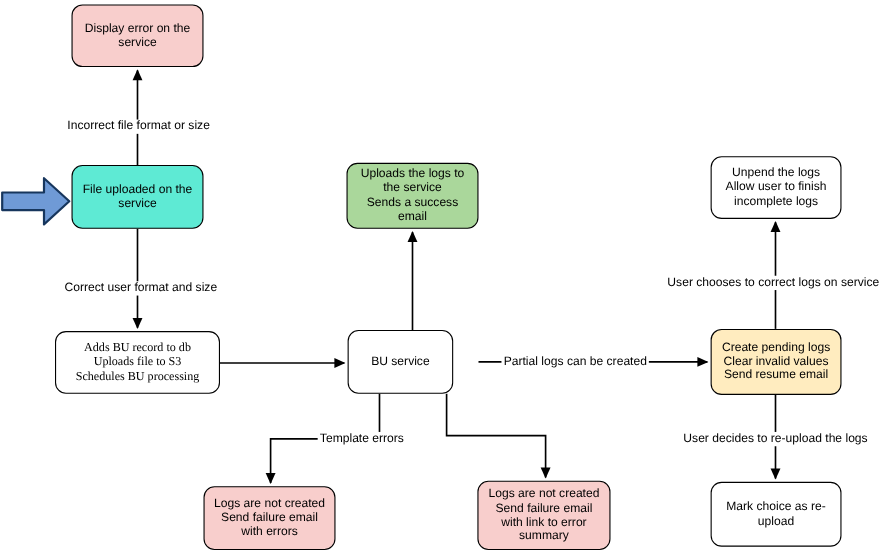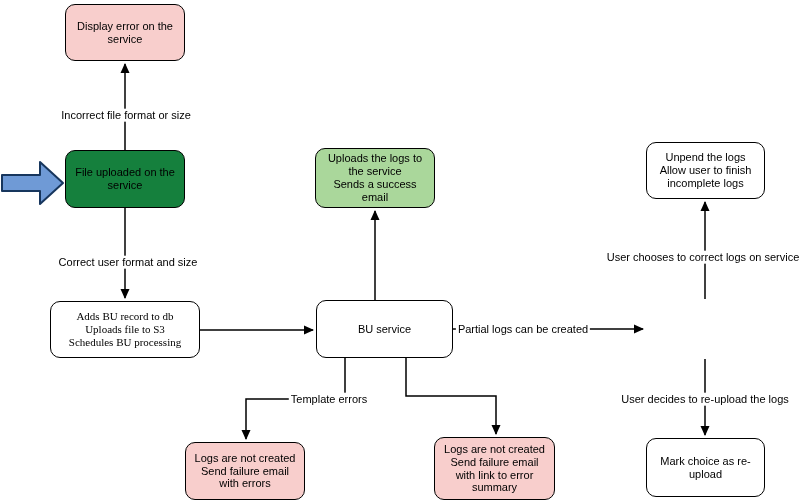--- a/index.html
+++ b/index.html
@@ -18,21 +18,21 @@
   .elabel{
     position:absolute;transform:translate(-50%,-50%);
     background:#ffffff;padding:0 2px;
     font-size:11px;line-height:1.15;text-align:center;white-space:pre-line;
   }
   .nowrap{white-space:pre;}
   
   #n-display{left:65px;top:4px;width:120px;height:57px;}
   #n-file{left:65px;top:150px;width:120px;height:58px;}
   #n-adds{left:50px;top:301px;width:150px;height:57px;}
-  #n-bu{left:316px;top:300px;width:137px;height:58px;}
+  #n-bu{left:316px;top:300px;width:96px;height:58px;}
   #n-green{left:315px;top:148px;width:120px;height:60px;}
   #n-unpend{left:646px;top:142px;width:119px;height:57px;}
   #n-pending{left:646px;top:299px;width:119px;height:60px;}
   #n-logs1{left:185px;top:442px;width:120px;height:58px;}
   #n-logs2{left:434px;top:437px;width:121px;height:63px;}
   #n-mark{left:646px;top:438px;width:119px;height:59px;}
   
   #l-incorrect{left:126px;top:115px;}
   #l-correct{left:128px;top:262px;}
   #l-valid{left:375px;top:256px;}
@@ -69,33 +69,36 @@
 
   <div class="elabel nowrap" id="l-incorrect">Incorrect file format or size</div>
   <div class="elabel nowrap" id="l-correct">Correct user format and size</div>
   <div class="elabel nowrap" id="l-partial">Partial logs can be created</div>
   <div class="elabel nowrap" id="l-chooses">User chooses to correct logs on service</div>
   <div class="elabel nowrap" id="l-decides">User decides to re-upload the logs</div>
   <div class="elabel nowrap" id="l-template">Template errors</div>
 
   <div class="node" id="n-display" style="background: rgb(248, 206, 204);">Display error on the
 service</div>
-  <div class="node" id="n-file" style="background: #15803d;">File uploaded on the
+  <div class="node" id="n-file" style="background: #5eead4;">File uploaded on the
 service</div>
   <div class="node" id="n-adds" style="background: rgb(255, 255, 255); font-family: Liberation Serif, serif;">Adds BU record to db
 Uploads file to S3
 Schedules BU processing</div>
   <div class="node" id="n-bu" style="background: rgb(255, 255, 255);">BU service</div>
   <div class="node" id="n-green" style="background: rgb(170, 215, 155);">Uploads the logs to
 the service
 Sends a success
 email</div>
   <div class="node" id="n-unpend" style="background: rgb(255, 255, 255);">Unpend the logs
 Allow user to finish
 incomplete logs</div>
+  <div class="node" id="n-pending" style="background: rgb(255, 236, 191);">Create pending logs
+Clear invalid values
+Send resume email</div>
   <div class="node" id="n-logs1" style="background: rgb(248, 206, 204);">Logs are not created
 Send failure email
 with errors</div>
   <div class="node" id="n-logs2" style="background: rgb(248, 206, 204);">Logs are not created
 Send failure email
 with link to error
 summary</div>
   <div class="node" id="n-mark" style="background: rgb(255, 255, 255);">Mark choice as re-
 upload</div>
 

